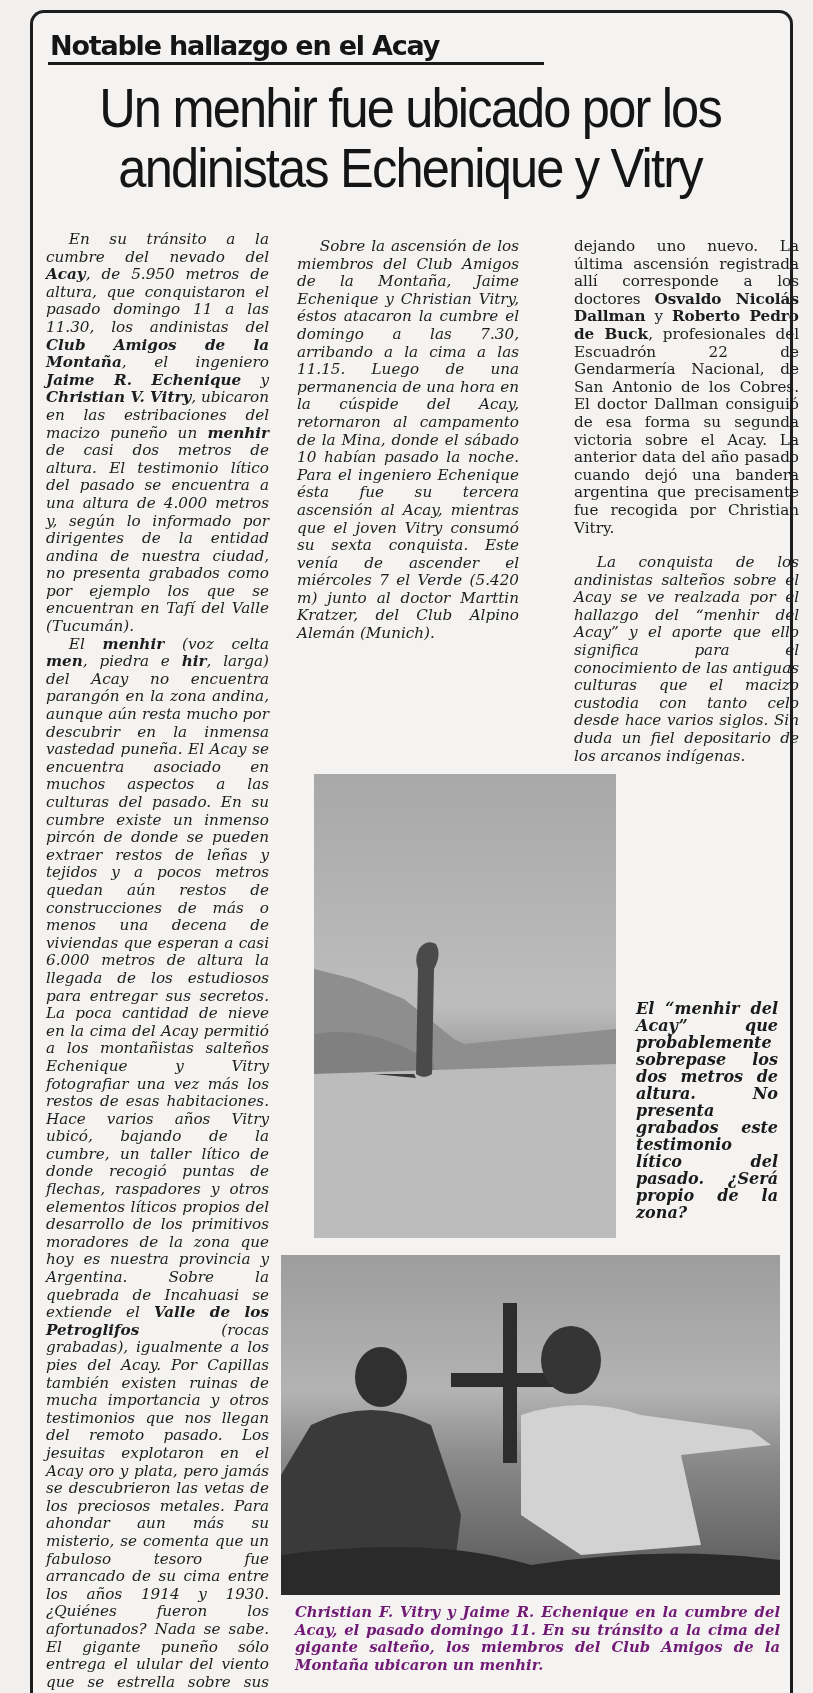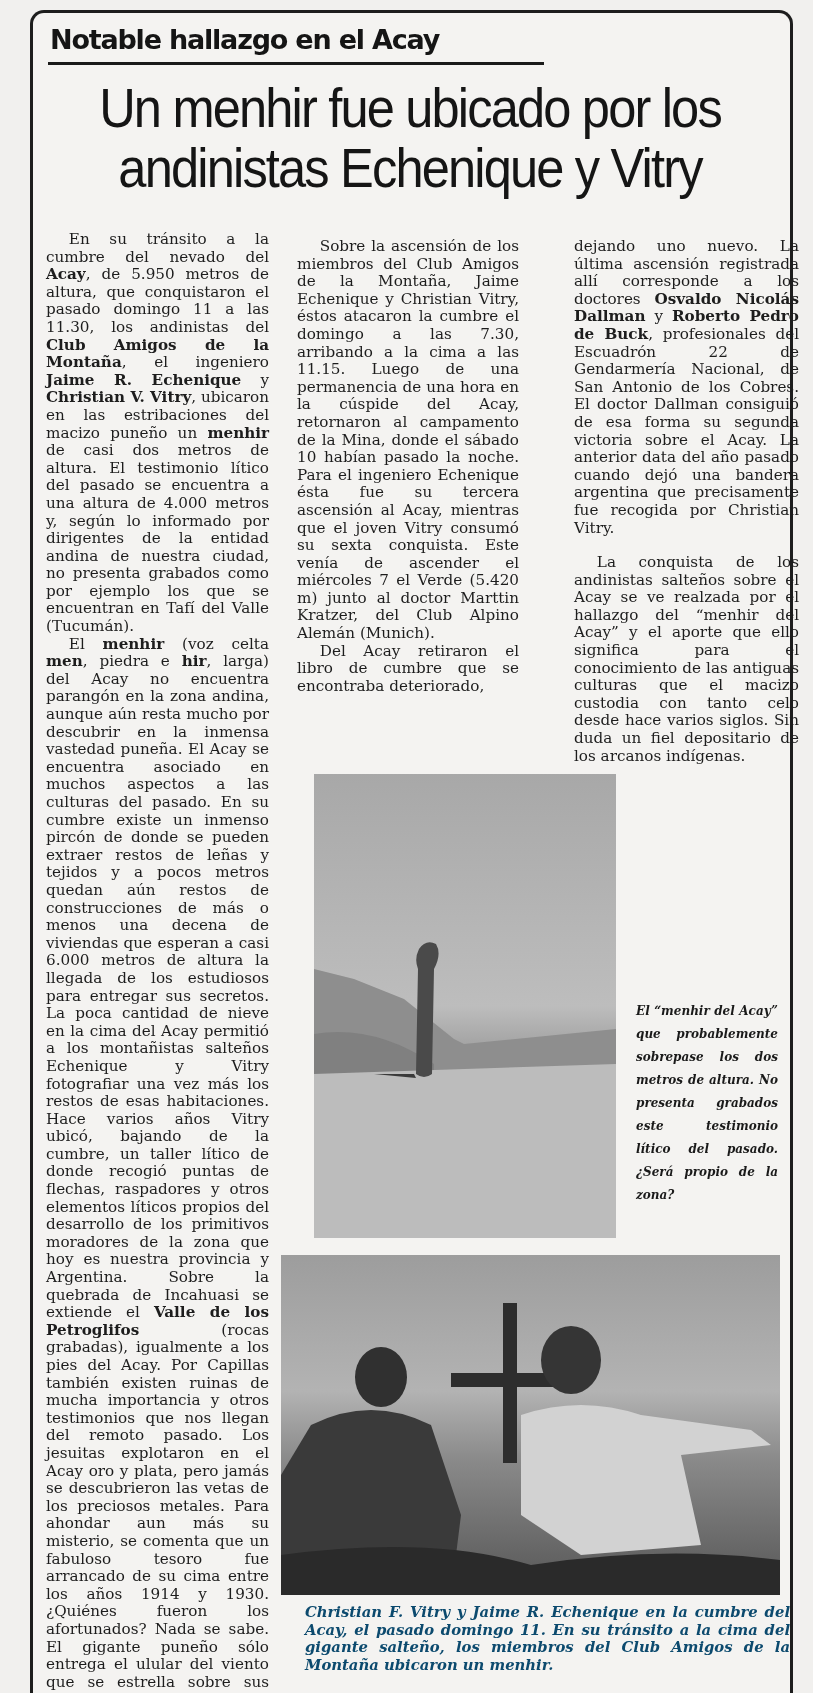--- a/index.html
+++ b/index.html
@@ -1,63 +1,62 @@
 <!DOCTYPE html>
 <html><head>
 <meta charset="utf-8">
 <style>
   html, body { margin:0; padding:0; }
   body { width:813px; height:1693px; background:#f1f0ee; position:relative; overflow:hidden;
          font-family:"DejaVu Serif", serif; color:#1a1a1a; }
   .frame { position:absolute; left:30px; top:10px; width:757px; height:1700px;
            border:3px solid #1d1d1d; border-radius:14px; border-bottom:none; background:#f4f3f1; }
-  .kicker { position:absolute; left:50px; top:24px; font-family:"DejaVu Sans", sans-serif; font-weight:bold;
+  .kicker { position:absolute; left:50px; top:30px; font-family:"DejaVu Sans", sans-serif; font-weight:bold;
             font-size:27px; letter-spacing:-1.2px; color:#151515; }
   .kicker-rule { position:absolute; left:48px; top:62px; width:496px; height:3px; background:#1a1a1a; }
   .headline { position:absolute; left:35px; top:78px; width:750px; font-family:"Liberation Sans", sans-serif;
               font-size:55px; line-height:60px; letter-spacing:-2px; text-align:center; color:#151515;
               transform:scaleX(0.92); transform-origin:center top; }
   .col { position:absolute; font-size:15.2px; line-height:17.6px; text-align:justify; color:#1d1d1d; }
   .col p { margin:0; text-indent:0; }
-  .col p.ind { text-indent:1.5em; }
+  .col p.ind { text-indent:1.5em;font-style:italic; }
   .col b { font-weight:bold; }
   #col1 { left:46px; top:231px; width:223px; }
   #col2 { left:297px; top:238px; width:222px; }
   #col3 { left:550px; top:238px; width:225px;margin-left:24px; }
   .gap { height:17px; }
   .photo { position:absolute; background:#8c8c8c; overflow:hidden; }
   #photo1 { left:314px; top:774px; width:302px; height:464px;
             background:linear-gradient(to bottom,#a8a8a8 0%,#bdbdbd 50%,#a5a5a5 58%,#b9b9b9 75%,#c9c9c9 100%); }
   #photo2 { left:281px; top:1255px; width:499px; height:340px;
             background:linear-gradient(to bottom,#9d9d9d 0%,#b3b3b3 40%,#8a8a8a 60%,#555 100%); }
   .side-caption { position:absolute; left:636px; top:1000px; width:142px; font-style:italic; font-weight:bold;
-                  font-size:12px; line-height:23px; text-align:justify; color:#1a1a1a; }
+                  font-size:16px; line-height:17px; text-align:justify; color:#1a1a1a; }
   .bottom-caption { position:absolute; left:295px; top:1603px; width:485px; font-style:italic; font-weight:bold;
-                    font-size:14.8px; line-height:17.5px; text-align:justify; color:#0c4a6e;margin-left:10px; }
+                    font-size:14.8px; line-height:17.5px; text-align:justify; color:#701a75; }
 </style>
 </head>
 <body>
 
 <div class="frame"></div>
 
 <div class="kicker">Notable hallazgo en el Acay</div>
 <div class="kicker-rule"></div>
 
 <div class="headline">
   <div>Un menhir fue ubicado por los</div>
   <div>andinistas Echenique y Vitry</div>
 </div>
 
 <div class="col" id="col1">
     <p class="ind"><span>En su tránsito a la cumbre del nevado del </span><b>Acay</b><span>, de 5.950 metros de altura, que conquistaron el pasado domingo 11 a las 11.30, los andinistas del </span><b>Club Amigos de la Montaña</b><span>, el ingeniero </span><b>Jaime R. Echenique</b><span> y </span><b>Christian V. Vitry</b><span>, ubicaron en las estribaciones del macizo puneño un </span><b>menhir</b><span> de casi dos metros de altura. El testimonio lítico del pasado se encuentra a una altura de 4.000 metros y, según lo informado por dirigentes de la entidad andina de nuestra ciudad, no presenta grabados como por ejemplo los que se encuentran en Tafí del Valle (Tucumán).</span></p>
     <p class="ind"><span>El </span><b>menhir</b><span> (voz celta </span><b>men</b><span>, piedra e </span><b>hir</b><span>, larga) del Acay no encuentra parangón en la zona andina, aunque aún resta mucho por descubrir en la inmensa vastedad puneña. El Acay se encuentra asociado en muchos aspectos a las culturas del pasado. En su cumbre existe un inmenso pircón de donde se pueden extraer restos de leñas y tejidos y a pocos metros quedan aún restos de construcciones de más o menos una decena de viviendas que esperan a casi 6.000 metros de altura la llegada de los estudiosos para entregar sus secretos. La poca cantidad de nieve en la cima del Acay permitió a los montañistas salteños Echenique y Vitry fotografiar una vez más los restos de esas habitaciones. Hace varios años Vitry ubicó, bajando de la cumbre, un taller lítico de donde recogió puntas de flechas, raspadores y otros elementos líticos propios del desarrollo de los primitivos moradores de la zona que hoy es nuestra provincia y Argentina. Sobre la quebrada de Incahuasi se extiende el </span><b>Valle de los Petroglifos</b><span> (rocas grabadas), igualmente a los pies del Acay. Por Capillas también existen ruinas de mucha importancia y otros testimonios que nos llegan del remoto pasado. Los jesuitas explotaron en el Acay oro y plata, pero jamás se descubrieron las vetas de los preciosos metales. Para ahondar aun más su misterio, se comenta que un fabuloso tesoro fue arrancado de su cima entre los años 1914 y 1930. ¿Quiénes fueron los afortunados? Nada se sabe. El gigante puneño sólo entrega el ulular del viento que se estrella sobre sus altos bas-</span></p>
   </div>
 <div class="col" id="col2">
     <p class="ind"><span>Sobre la ascensión de los miembros del Club Amigos de la Montaña, Jaime Echenique y Christian Vitry, éstos atacaron la cumbre el domingo a las 7.30, arribando a la cima a las 11.15. Luego de una permanencia de una hora en la cúspide del Acay, retornaron al campamento de la Mina, donde el sábado 10 habían pasado la noche. Para el ingeniero Echenique ésta fue su tercera ascensión al Acay, mientras que el joven Vitry consumó su sexta conquista. Este venía de ascender el miércoles 7 el Verde (5.420 m) junto al doctor Marttin Kratzer, del Club Alpino Alemán (Munich).</span></p>
-    <p class="ind"><span>Del Acay retiraron el libro de cumbre que se encontraba deteriorado,</span></p>
   </div>
 <div class="col" id="col3">
     <p><span>dejando uno nuevo. La última ascensión registrada allí corresponde a los doctores </span><b>Osvaldo Nicolás Dallman</b><span> y </span><b>Roberto Pedro de Buck</b><span>, profesionales del Escuadrón 22 de Gendarmería Nacional, de San Antonio de los Cobres. El doctor Dallman consiguió de esa forma su segunda victoria sobre el Acay. La anterior data del año pasado cuando dejó una bandera argentina que precisamente fue recogida por Christian Vitry.</span></p>
     <div class="gap"></div>
     <p class="ind"><span>La conquista de los andinistas salteños sobre el Acay se ve realzada por el hallazgo del “menhir del Acay” y el aporte que ello significa para el conocimiento de las antiguas culturas que el macizo custodia con tanto celo desde hace varios siglos. Sin duda un fiel depositario de los arcanos indígenas.</span></p>
   </div>
 
 <div class="photo" id="photo1" title="Menhir de piedra en el desierto del Acay">
   <svg width="302" height="464" viewBox="0 0 302 464">
     <path d="M0 195 L40 205 L90 225 L140 265 L150 270 L302 255 L302 300 L0 300 Z" fill="#8e8e8e"></path>

